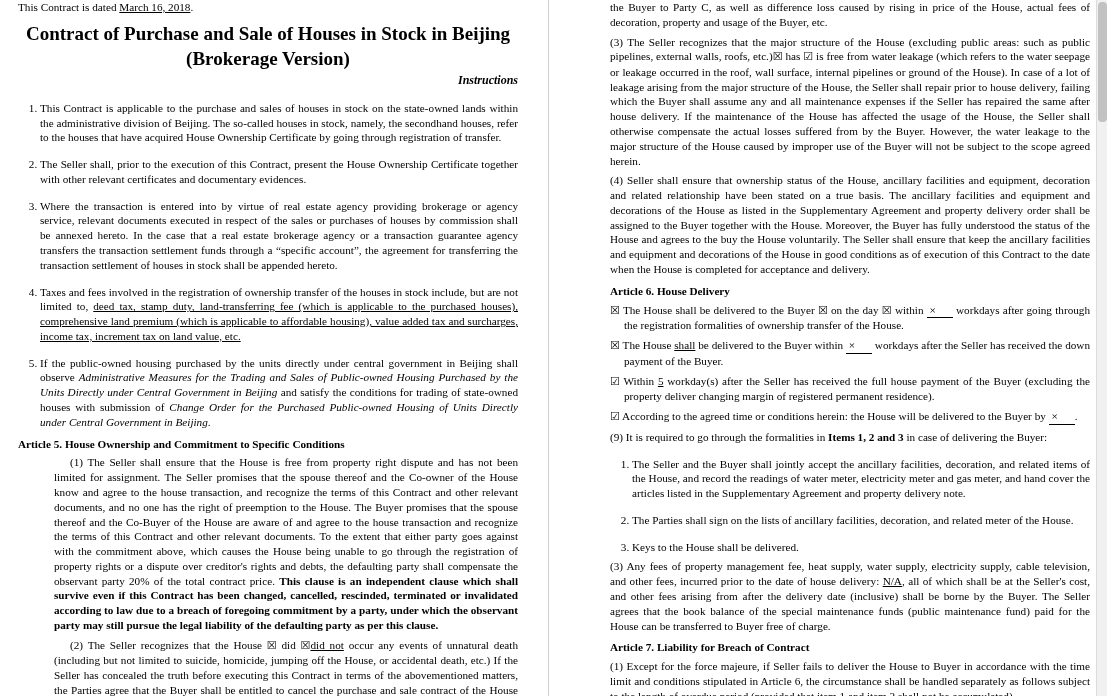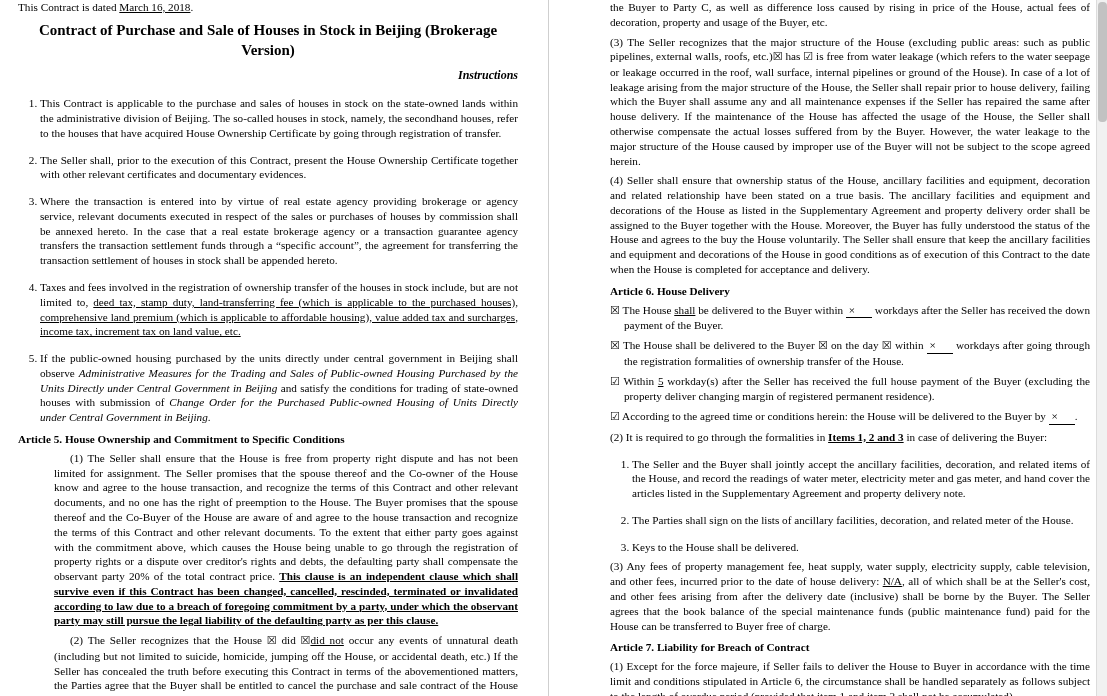--- a/index.html
+++ b/index.html
@@ -6,26 +6,26 @@
   body{width:1107px;height:696px;font-family:"Liberation Serif", serif;color:#000;}
   .page{position:relative;width:1107px;height:696px;overflow:hidden;}
   .col{position:absolute;top:0;font-size:11.2px;line-height:1.32;text-align:justify;}
   .colL{left:18px;width:500px;}
   .colR{left:610px;width:480px;}
   .divider{position:absolute;left:548px;top:0;width:1px;height:696px;background:#cfcfcf;}
   .scroll{position:absolute;left:1096px;top:0;width:11px;height:696px;background:#f1f1f1;border-left:1px solid #dcdcdc;}
   .scroll .thumb{position:absolute;left:1px;top:2px;width:9px;height:120px;background:#c2c2c2;border-radius:4px;}
   p{margin:0 0 5px 0;}
   .tight{margin-bottom:3px;}
-  .title{font-weight:bold;font-size:15px;text-align:center;margin:6px 0 8px 0;}
+  .title{font-weight:bold;font-size:19px;text-align:center;margin:6px 0 2px 0;}
   .sub{font-weight:bold;text-align:right;margin:0 0 5px 0;font-size:12px;font-style:italic;}
   .h{font-weight:bold;margin:7px 0 4px 0;font-family:Liberation Serif, serif;}
   .u{text-decoration:underline;}
   .i{font-style:italic;}
-  .bu{font-weight:bold;text-decoration:underline;}
+  .bu{font-weight:bold;}
   .ind{text-indent:16px;margin-left:36px;}
   ol.num{margin:0 0 5px 0;padding-left:22px;}
   ol.num>li{margin-bottom:5px;text-align:justify;margin-top:12px;}
   ol.lower{margin:0 0 5px 0;padding-left:40px;}
   ol.lower>li{margin-bottom:5px;text-align:justify;}
   .cbline{margin:0 0 5px 0;padding-left:14px;text-indent:-14px;}
   .cb{font-family:"DejaVu Sans", sans-serif;font-size:11px;}
   .blank{display:inline-block;border-bottom:1px solid #000;min-width:26px;text-align:center;}
 </style>
 </head>
@@ -77,37 +77,37 @@
     <p>
       <span>(3) The Seller recognizes that the major structure of the House (excluding public areas: such as public pipelines, external walls, roofs, etc.)</span><span class="cb">☒</span><span> has </span><span class="cb">☑</span><span> is free from water leakage (which refers to the water seepage or leakage occurred in the roof, wall surface, internal pipelines or ground of the House). In case of a lot of leakage arising from the major structure of the House, the Seller shall repair prior to house delivery, failing which the Buyer shall assume any and all maintenance expenses if the Seller has repaired the same after house delivery. If the maintenance of the House has affected the usage of the House, the Seller shall otherwise compensate the actual losses suffered from by the Buyer. However, the water leakage to the major structure of the House caused by improper use of the Buyer will not be subject to the scope agreed herein.</span>
     </p>
 
     <p>(4) Seller shall ensure that ownership status of the House, ancillary facilities and equipment, decoration and related relationship have been stated on a true basis. The ancillary facilities and equipment and decorations of the House as listed in the Supplementary Agreement and property delivery order shall be assigned to the Buyer together with the House. Moreover, the Buyer has fully understood the status of the House and agrees to the buy the House voluntarily. The Seller shall ensure that keep the ancillary facilities and equipment and decorations of the House in good conditions as of execution of this Contract to the date when the House is completed for acceptance and delivery.</p>
 
     <div class="h">Article 6. House Delivery</div>
 
 
     <p class="cbline">
-      <span class="cb">☒</span><span> The House </span><span class="u">shall</span><span> be delivered to the Buyer within </span><span class="blank">×</span><span> workdays after the Seller has received the down payment of the Buyer.</span>
+      <span class="cb">☒</span><span> The House shall be delivered to the Buyer </span><span class="cb">☒</span><span> on the day </span><span class="cb">☒</span><span> within </span><span class="blank">×</span><span> workdays after going through the registration formalities of ownership transfer of the House.</span>
     </p>
 
     <p class="cbline">
-      <span class="cb">☒</span><span> The House shall be delivered to the Buyer </span><span class="cb">☒</span><span> on the day </span><span class="cb">☒</span><span> within </span><span class="blank">×</span><span> workdays after going through the registration formalities of ownership transfer of the House.</span>
+      <span class="cb">☒</span><span> The House </span><span class="u">shall</span><span> be delivered to the Buyer within </span><span class="blank">×</span><span> workdays after the Seller has received the down payment of the Buyer.</span>
     </p>
 
     <p class="cbline">
       <span class="cb">☑</span><span> Within </span><span class="u">5</span><span> workday(s) after the Seller has received the full house payment of the Buyer (excluding the property deliver changing margin of registered permanent residence).</span>
     </p>
 
     <p class="cbline">
       <span class="cb">☑</span><span> According to the agreed time or conditions herein: the House will be delivered to the Buyer by </span><span class="blank">×</span><span>.</span>
     </p>
 
     <p>
-      <span>(2) It is required to go through the formalities in </span><span class="bu">Items 1, 2 and 3</span><span> in case of delivering the Buyer:</span>
+      <span>(9) It is required to go through the formalities in </span><span class="bu">Items 1, 2 and 3</span><span> in case of delivering the Buyer:</span>
     </p>
 
     <ol class="num">
       <li>The Seller and the Buyer shall jointly accept the ancillary facilities, decoration, and related items of the House, and record the readings of water meter, electricity meter and gas meter, and hand cover the articles listed in the Supplementary Agreement and property delivery note.</li>
       <li>The Parties shall sign on the lists of ancillary facilities, decoration, and related meter of the House.</li>
       <li>Keys to the House shall be delivered.</li>
     </ol>
 
     <p>
       <span>(3) Any fees of property management fee, heat supply, water supply, electricity supply, cable television, and other fees, incurred prior to the date of house delivery: </span><span class="u">N/A</span><span>, all of which shall be at the Seller's cost, and other fees arising from after the delivery date (inclusive) shall be borne by the Buyer. The Seller agrees that the book balance of the special maintenance funds (public maintenance fund) paid for the House can be transferred to Buyer free of charge.</span>

